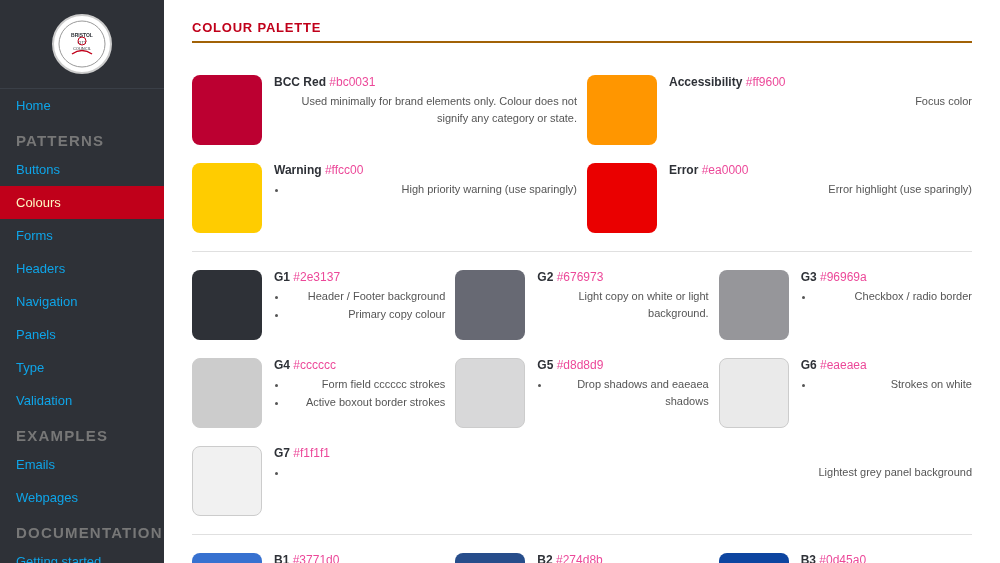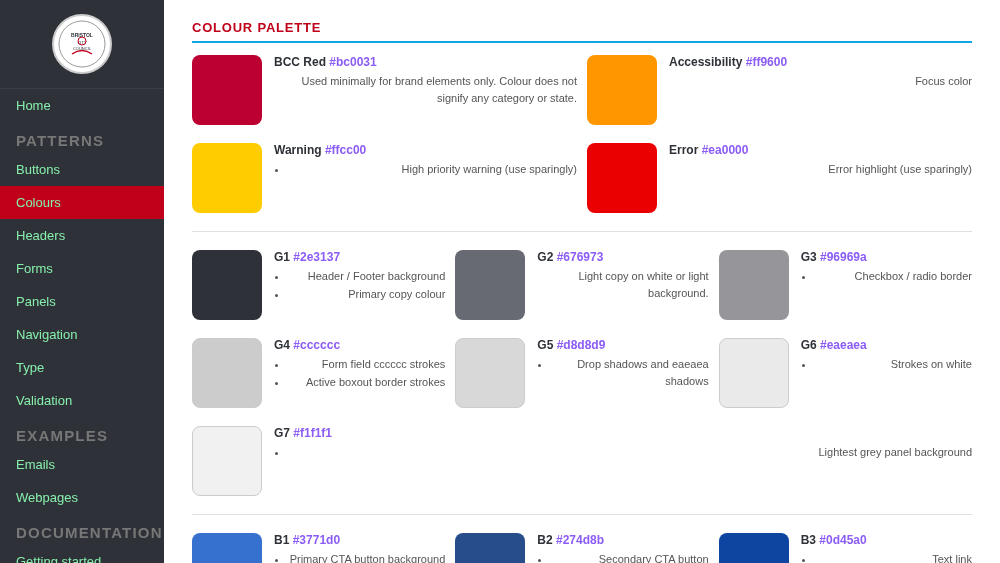--- a/index.html
+++ b/index.html
@@ -29,29 +29,29 @@
       border: 2px solid #ccc;
       background: #fff;
       display: flex;
       align-items: center;
       justify-content: center;
       overflow: hidden;
     }
     .logo-svg { width: 50px; height: 50px; }
 
     .sidebar-nav-item {
-      color: #86efac;
+      color: #0ea5e9;
       font-size: 13px;
       padding: 9px 16px;
       cursor: pointer;
       display: block;
     }
     .sidebar-nav-item.active {
       background: #c0001a;
-      color: #86efac;
+      color: #fef9c3;
     }
     .sidebar-section-label {
       color: #777;
       font-size: 15px;
       font-weight: bold;
       text-transform: uppercase;
       letter-spacing: 0.08em;
       padding: 10px 16px 4px;
     }
 
@@ -61,23 +61,23 @@
       overflow-y: auto;
       padding: 20px 28px;
       background: #fff;
     }
     .page-title {
       font-size: 13px;
       font-weight: bold;
       color: #c0001a;
       text-transform: uppercase;
       letter-spacing: 0.06em;
-      border-bottom: 2px solid #0ea5e9;
+      border-bottom: 2px solid #a16207;
       padding-bottom: 6px;
-      margin-bottom: 12px;
+      margin-bottom: 32px;
     }
 
     
     .palette-row {
       display: flex;
       gap: 10px;
       margin-bottom: 18px;
       flex-wrap: wrap;
     }
     .color-card {
@@ -94,22 +94,22 @@
       flex-shrink: 0;
     }
     .color-info { flex: 1; }
     .color-name {
       font-size: 12px;
       font-weight: bold;
       color: #2e3137;
       margin-bottom: 4px;
     }
     .color-hex {
-      font-weight: bold;
-      color: #8b5cf6;
+      font-weight: normal;
+      color: #ec4899;
     }
     .color-desc {
       font-size: 11px;
       color: #555;
       line-height: 1.5;
       text-align: right;
     }
     .color-desc ul {
       padding-left: 14px;
     }
@@ -137,24 +137,24 @@
         <circle cx="25" cy="22" r="4" fill="none" stroke="#c0001a" stroke-width="1"></circle>
       </svg>
     </div>
   </div>
 
   <div id="sidebar-items">
       <div class="sidebar-nav-item">Home</div>
       <div class="sidebar-section-label">PATTERNS</div>
       <div class="sidebar-nav-item">Buttons</div>
       <div class="sidebar-nav-item active">Colours</div>
+      <div class="sidebar-nav-item">Forms</div>
       <div class="sidebar-nav-item">Headers</div>
-      <div class="sidebar-nav-item">Forms</div>
+      <div class="sidebar-nav-item">Navigation</div>
       <div class="sidebar-nav-item">Panels</div>
-      <div class="sidebar-nav-item">Navigation</div>
       <div class="sidebar-nav-item">Type</div>
       <div class="sidebar-nav-item">Validation</div>
       <div class="sidebar-section-label">EXAMPLES</div>
       <div class="sidebar-nav-item">Emails</div>
       <div class="sidebar-nav-item">Webpages</div>
       <div class="sidebar-section-label">DOCUMENTATION</div>
       <div class="sidebar-nav-item">Getting started</div>
     </div>
 </div>
 

